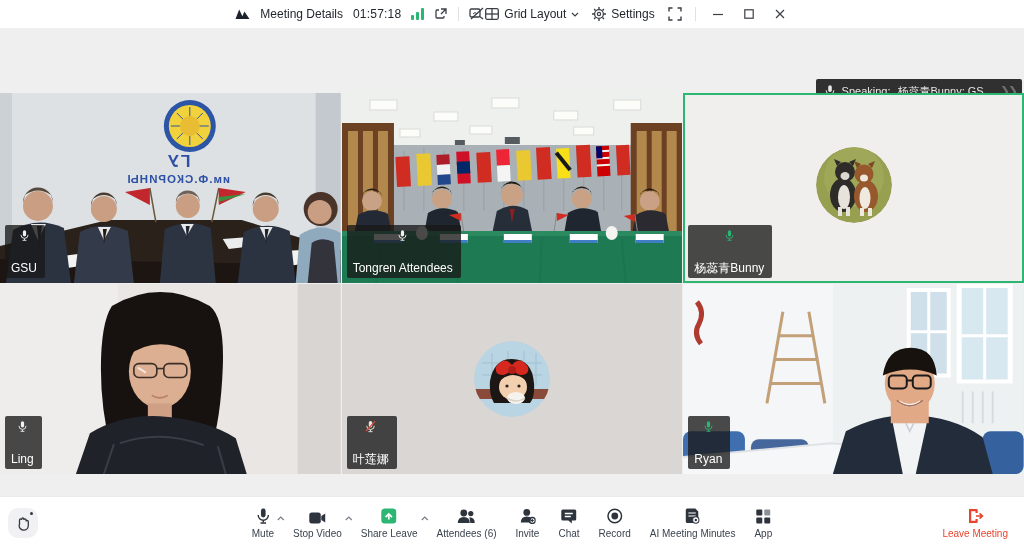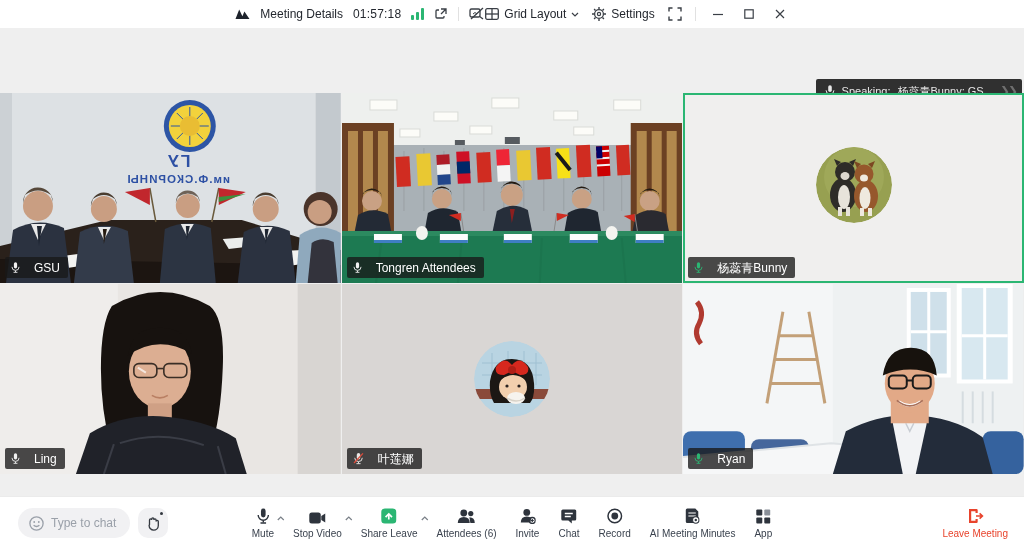--- a/index.html
+++ b/index.html
@@ -18,23 +18,23 @@
   .stage{position:absolute;top:28px;left:0;right:0;bottom:52px;background:#efefef;}
   .speak-banner{position:absolute;top:12px;right:2px;height:24px;display:flex;align-items:center;gap:7px;
                 background:rgba(27,27,27,.9);color:#e8e8e8;font-size:11px;padding:0 6px 0 9px;border-radius:2px;margin-top:39px;}
   .speak-banner .names{max-width:96px;white-space:nowrap;overflow:hidden;}
   .speak-handle{color:#6f6f6f;font-size:12px;letter-spacing:-2px;}
   .grid{position:absolute;top:65px;left:0;width:1024px;display:grid;
         grid-template-columns:1fr 1fr 1fr;grid-template-rows:190px 190px;gap:1px;}
   .tile{position:relative;overflow:hidden;background:#e9e8e6;}
   .tile svg.scene{position:absolute;inset:0;width:100%;height:100%;display:block;}
   .tile.speaking{box-shadow:inset 0 0 0 2px #2bb673;text-decoration:underline;}
-  .nametag{position:absolute;left:5px;bottom:5px;display:flex;align-items:center;gap:14px;
+  .nametag{position:absolute;left:5px;bottom:5px;display:flex;align-items:center;gap:20px;
            background:rgba(24,24,24,.78);color:#fff;font-size:12px;line-height:1;
-           padding:4px 8px 4px 6px;border-radius:2px;z-index:3;}
+           padding:4px 8px 4px 6px;border-radius:2px;z-index:3;flex-direction:column;}
   .avatar{position:absolute;left:50%;transform:translateX(-50%);border-radius:50%;overflow:hidden;z-index:2;}
   .gsu-sign{position:absolute;top:58px;left:0;width:100%;text-align:center;z-index:2;
             transform:translateX(8px) scaleX(-1);color:#2d50a4;font-weight:bold;line-height:1.25;}
   .gsu-sign .l1{font-size:17px;letter-spacing:2px;}
   .gsu-sign .l2{font-size:11.5px;letter-spacing:1px;}
   
   .toolbar{position:absolute;left:0;right:0;bottom:0;height:52px;background:#ffffff;
            border-top:1px solid #ebebeb;display:flex;align-items:center;}
   .chat-pill{margin-left:18px;height:30px;display:flex;align-items:center;gap:7px;background:#f1f1f3;
              border-radius:16px;padding:0 14px 0 11px;color:#9aa0a9;font-size:12px;cursor:text;}
@@ -526,29 +526,20 @@
               <line x1="4" y1="16" x2="10" y2="16" stroke="#2bb673" stroke-width="1.4"></line>
             </svg>
           <span>Ryan</span>
         </div>
       </div>
 
     </div>
   </main>
 
   <footer class="toolbar">
-    <div class="chat-pill">
-      <svg width="15" height="15" viewBox="0 0 15 15">
-          <circle cx="7.5" cy="7.5" r="6.6" fill="none" stroke="#9aa0a9" stroke-width="1.3"></circle>
-          <circle cx="5.2" cy="6" r="0.9" fill="#9aa0a9"></circle>
-          <circle cx="9.8" cy="6" r="0.9" fill="#9aa0a9"></circle>
-          <path d="M4.6,9.2 q2.9,2.6 5.8,0" fill="none" stroke="#9aa0a9" stroke-width="1.3"></path>
-        </svg>
-      <span>Type to chat</span>
-    </div>
     <div class="hand-btn">
       <svg width="14" height="15" viewBox="0 0 14 15">
           <path d="M3.5,8.5 V4 a1.1,1.1 0 0 1 2.2,0 V3 a1.1,1.1 0 0 1 2.2,0 v1 a1.1,1.1 0 0 1 2.2,0 v1.5 a1.1,1.1 0 0 1 2.2,0 V9.5 a4.6,4.6 0 0 1 -9.2,0 Z" fill="none" stroke="#33383f" stroke-width="1.3"></path>
         </svg>
       <span class="hand-dot"></span>
     </div>
 
     <div class="center-tools">
       <div class="tool">
         <span class="icon-slot">

